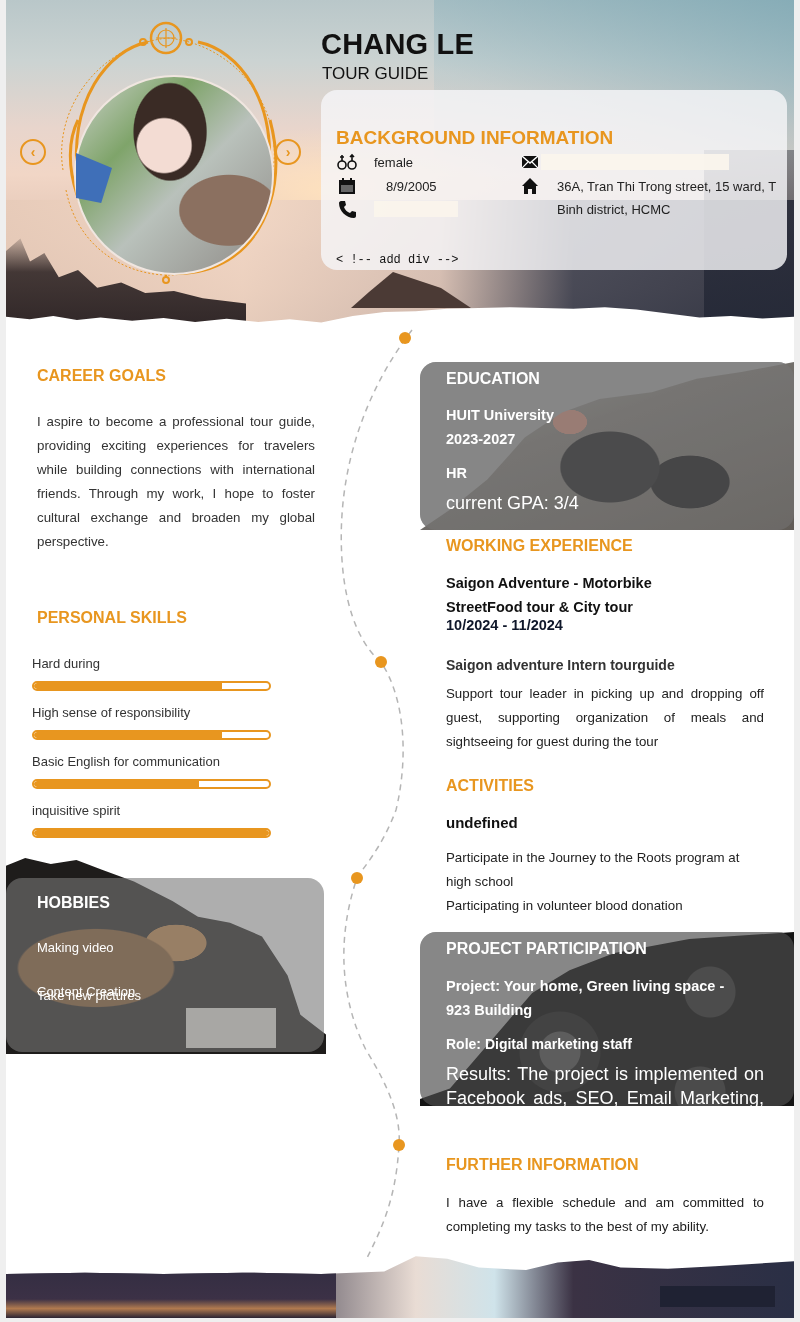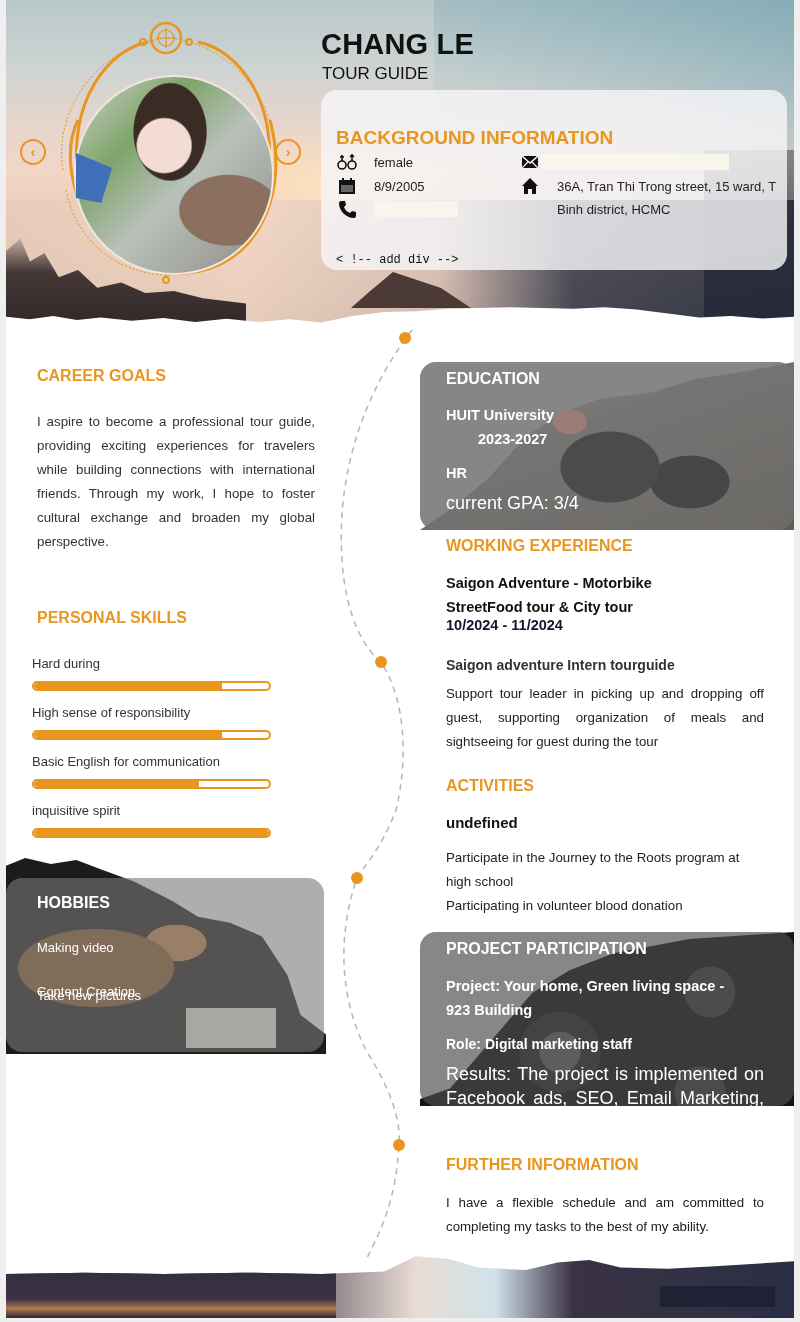--- a/index.html
+++ b/index.html
@@ -206,21 +206,21 @@
         <svg width="22" height="18" viewBox="0 0 22 18">
             <g fill="none" stroke="#111" stroke-width="1.6">
               <circle cx="6" cy="12" r="4"></circle>
               <circle cx="16" cy="12" r="4"></circle>
               <path d="M6 8 V2 M4 4 H8 M16 8 V2 M14 4 L16 2 L18 4"></path>
             </g>
           </svg>
       </span>
       <span>female</span>
     </div>
-    <div class="info-row" style="left:15px; top:87px;">
+    <div class="info-row" style="left:15px; top:87px;gap:12px;">
       <span class="ic">
         <svg width="18" height="18" viewBox="0 0 18 18">
             <rect x="1" y="3" width="16" height="14" fill="#111"></rect>
             <rect x="3" y="8" width="12" height="7" fill="#666"></rect>
             <rect x="4" y="1" width="2" height="4" fill="#111"></rect>
             <rect x="12" y="1" width="2" height="4" fill="#111"></rect>
           </svg>
       </span>
       <span>8/9/2005</span>
     </div>
@@ -299,21 +299,21 @@
     <div class="hobby" style="top:106px;margin-top:20px;">Content Creation</div>
     <div class="hobby" style="top:130px;">Take new pictures</div>
   </div>
 
   <div class="dark-card edu-card">
     <div class="base"></div>
     <div class="photo"></div>
     <div class="card-overlay"></div>
     <div class="white-title" style="left:26px; top:8px;">EDUCATION</div>
     <div class="white-bold" style="left:26px; top:41px;">HUIT University</div>
-    <div class="white-bold" style="left:26px; top:65px;margin-left:32px;">2023-2027</div>
+    <div class="white-bold" style="left:26px; top:65px;">2023-2027</div>
     <div class="white-bold" style="left:26px; top:99px;">HR</div>
     <div class="white-text" style="left:26px; top:129px;">current GPA: 3/4</div>
   </div>
 
   <div class="h-orange" style="left:440px; top:537px;">WORKING EXPERIENCE</div>
   <div class="black-bold" style="left:440px; top:571px;">Saigon Adventure - Motorbike</div>
   <div class="black-bold" style="left:440px; top:595px;">StreetFood tour &amp; City tour</div>
   <div class="black-bold" style="left:440px; top:613px; color:#0f172a;">10/2024 - 11/2024</div>
   <div class="gray-bold" style="left:440px; top:657px;">Saigon adventure Intern tourguide</div>
   <div class="body-text" style="left:440px; top:682px; width:318px;">Support tour leader in picking up and dropping off guest, supporting organization of meals and sightseeing for guest during the tour</div>

